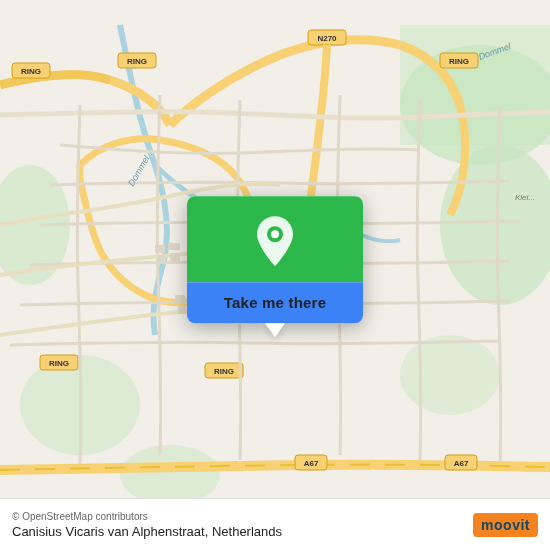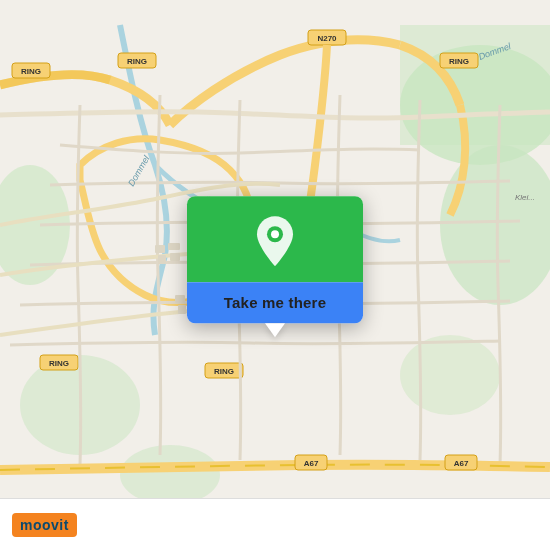--- a/index.html
+++ b/index.html
@@ -255,17 +255,21 @@
         <path d="M22 2 C12 2 4 10 4 20 C4 32 22 52 22 52 C22 52 40 32 40 20 C40 10 32 2 22 2 Z" fill="white" opacity="0.9"></path>
         <circle cx="22" cy="20" r="8" fill="#2cb84b"></circle>
         <circle cx="22" cy="20" r="4" fill="white"></circle>
       </svg>
     </div>
     <button class="popup-button">Take me there</button>
     <div class="popup-arrow"></div>
   </div>
 
   <div class="bottom-bar">
+    <div class="bottom-left">
+      <span class="copyright-text">© OpenStreetMap contributors</span>
+      <span class="location-text">Canisius Vicaris van Alphenstraat, Netherlands</span>
+    </div>
     <div class="moovit-logo">
       <div class="moovit-logo-box">moovit</div>
     </div>
   </div>
 </div>
 
 </body></html>

